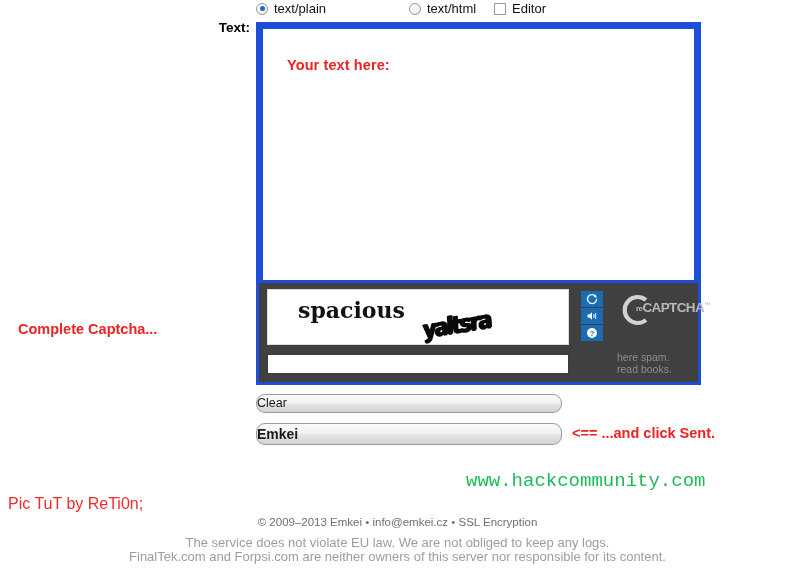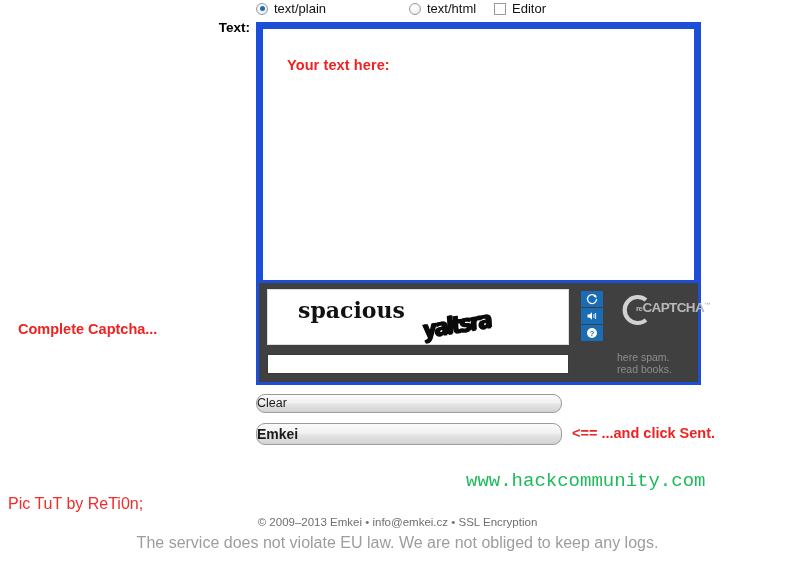--- a/index.html
+++ b/index.html
@@ -292,21 +292,21 @@
     color: #6f6f6f;
     font-family: "Liberation Sans", sans-serif;
     margin-top: 16px;
   }
   #footer-disclaimer {
     position: absolute;
     left: 0;
     top: 536px;
     width: 795px;
     text-align: center;
-    font-size: 16px;
+    font-size: 13px;
     color: #9d9d9d;
     line-height: 14px;
     font-family: "Liberation Sans", sans-serif;
   }
 </style>
 </head>
 <body>
 
 <div class="page">
 
@@ -394,15 +394,16 @@
   <div class="annot-red" id="annot-click-sent">&lt;== ...and click Sent.</div>
 
   <div class="annot-red" id="annot-pic-tut">Pic TuT by ReTi0n;</div>
 
   <div id="annot-site">www.hackcommunity.com</div>
 
   <div id="footer-copyright">© 2009–2013 Emkei • info@emkei.cz • SSL Encryption</div>
 
   <div id="footer-disclaimer">
     <div>The service does not violate EU law. We are not obliged to keep any logs.</div>
+    <div>FinalTek.com and Forpsi.com are neither owners of this server nor responsible for its content.</div>
   </div>
 
 </div>
 
 </body></html>

